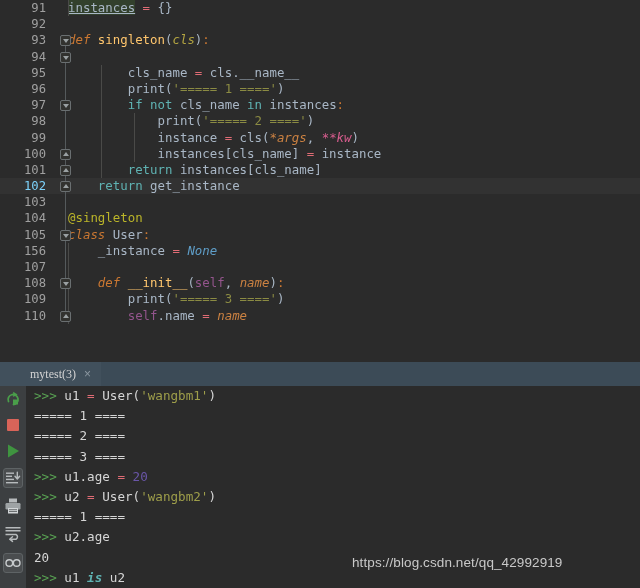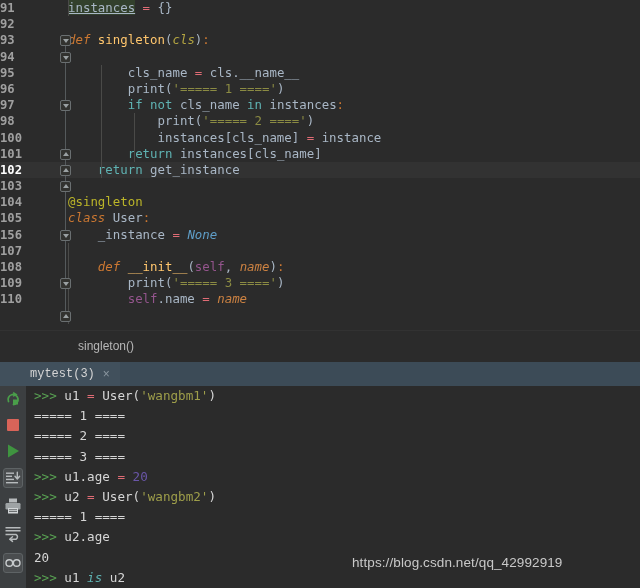--- a/index.html
+++ b/index.html
@@ -43,26 +43,26 @@
     font-family: "DejaVu Sans Mono", monospace;
   }
   .code-row.current {
     background: #323232;
   }
   .lnum {
     position: absolute;
     left: 0;
     top: 0;
     width: 46px;
+    text-align: right;
     color: #a0a0a0;
     font-size: 12.2px;
     font-family: "DejaVu Sans Mono", monospace;
-    font-weight: bold;
-  }
-  .code-row.current .lnum { color: #ffffff; }
+  }
+  .code-row.current .lnum { color: #7dd3fc; }
   .code-text {
     position: absolute;
     left: 68px;
     top: 0;
     color: #a9b7c6;
   }
 
   
   .fold-col {
     position: absolute;
@@ -152,21 +152,21 @@
     position: absolute;
     left: 0; top: 0;
     height: 24px;
     padding: 0 10px 0 14px;
     background: #41505c;
     display: flex;
     align-items: center;
     gap: 8px;
   }
   .tab-label {
-    font-family: Liberation Mono, monospace;
+    font-family: Liberation Serif, serif;
     font-size: 12px;
     color: #d4d4d4;
     padding-left: 16px;
   }
   .tab-close {
     font-family: "Liberation Sans", sans-serif;
     font-size: 12px;
     color: #8b97a0;
     line-height: 1;
   }
@@ -206,21 +206,21 @@
     font-size: 12.6px;
     font-family: "DejaVu Sans Mono", monospace;
     color: #bbbbbb;
     padding-left: 8px;
   }
   .prompt { color: #58a052; }
   .cwhite { color: #d6d6d6; }
   .cop    { color: #e06c75; }
   .cstr   { color: #9e9e4a; }
   .cnum   { color: #6a56a8; }
-  .cis    { color: #5fb3b3; font-style: italic; }
+  .cis    { color: #5fb3b3; font-style: italic; font-weight: bold; }
 
   
   .c-scroll {
     position: absolute;
     right: 0; top: 24px;
     width: 4px; height: 202px;
     background: transparent;
   }
 
   
@@ -248,20 +248,21 @@
   <div class="editor">
     <div class="code-area" id="code-area">
         <div class="code-row"><span class="lnum">91</span><span class="code-text"><span class="usage">instances</span><span> </span><span class="op">=</span><span> </span><span class="pnct">{}</span></span></div>
         <div class="code-row"><span class="lnum">92</span><span class="code-text"></span></div>
         <div class="code-row"><span class="lnum">93</span><span class="code-text"><span class="defkw">def</span><span> </span><span class="fn">singleton</span><span class="pnct">(</span><span class="param">cls</span><span class="pnct">)</span><span class="colon">:</span></span></div>
         <div class="code-row"><span class="lnum">94</span></div>
         <div class="code-row"><span class="lnum">95</span><span class="code-text"><span class="ident">        cls_name </span><span class="op">=</span><span class="ident"> cls.__name__</span></span></div>
         <div class="code-row"><span class="lnum">96</span><span class="code-text"><span>        </span><span class="fnb">print</span><span class="pnct">(</span><span class="strolive">'===== 1 ===='</span><span class="pnct">)</span></span></div>
         <div class="code-row"><span class="lnum">97</span><span class="code-text"><span>        </span><span class="ctrl">if</span><span> </span><span class="ctrl">not</span><span class="ident"> cls_name </span><span class="ctrl">in</span><span class="ident"> instances</span><span class="colon">:</span></span></div>
         <div class="code-row"><span class="lnum">98</span><span class="code-text"><span>            </span><span class="fnb">print</span><span class="pnct">(</span><span class="strolive">'===== 2 ===='</span><span class="pnct">)</span></span></div>
+        <div class="code-row"><span class="lnum">99</span><span class="code-text"><span class="ident">            instance </span><span class="op">=</span><span class="ident"> cls</span><span class="pnct">(</span><span class="paramo">*args</span><span class="pnct">, </span><span class="paramp">**kw</span><span class="pnct">)</span></span></div>
         <div class="code-row"><span class="lnum">100</span><span class="code-text"><span class="ident">            instances[cls_name] </span><span class="op">=</span><span class="ident"> instance</span></span></div>
         <div class="code-row"><span class="lnum">101</span><span class="code-text"><span>        </span><span class="ctrl">return</span><span class="ident"> instances[cls_name]</span></span></div>
         <div class="code-row current"><span class="lnum">102</span><span class="code-text"><span>    </span><span class="ctrl">return</span><span class="ident"> get_instance</span></span></div>
         <div class="code-row"><span class="lnum">103</span><span class="code-text"></span></div>
         <div class="code-row"><span class="lnum">104</span><span class="code-text"><span class="deco">@singleton</span></span></div>
         <div class="code-row"><span class="lnum">105</span><span class="code-text"><span class="defkw">class</span><span> </span><span class="classname">User</span><span class="colon">:</span></span></div>
         <div class="code-row"><span class="lnum">156</span><span class="code-text"><span class="ident">    _instance </span><span class="op">=</span><span> </span><span class="none">None</span></span></div>
         <div class="code-row"><span class="lnum">107</span><span class="code-text"></span></div>
         <div class="code-row"><span class="lnum">108</span><span class="code-text"><span>    </span><span class="defkw">def</span><span> </span><span class="fn">__init__</span><span class="pnct">(</span><span class="selfkw">self</span><span class="pnct">, </span><span class="paramo">name</span><span class="pnct">)</span><span class="colon">:</span></span></div>
         <div class="code-row"><span class="lnum">109</span><span class="code-text"><span>        </span><span class="fnb">print</span><span class="pnct">(</span><span class="strolive">'===== 3 ===='</span><span class="pnct">)</span></span></div>
@@ -279,23 +280,20 @@
         <div class="fold-mark up" style="top: 148.8px;"></div>
         <div class="fold-mark up" style="top: 165px;"></div>
         <div class="fold-mark up" style="top: 181.2px;"></div>
         <div class="fold-mark down" style="top: 229.8px;"></div>
         <div class="fold-mark down" style="top: 278.4px;"></div>
         <div class="fold-mark up" style="top: 310.8px;"></div>
       </div>
     <div class="editor-scroll-mark"></div>
   </div>
 
-  <div class="breadcrumb">
-    <div class="breadcrumb-text">singleton()</div>
-  </div>
 
   <div class="console-panel">
 
     <div class="tabbar">
       <div class="tab">
         <span class="tab-label">mytest(3)</span>
         <span class="tab-close">×</span>
       </div>
     </div>
 

